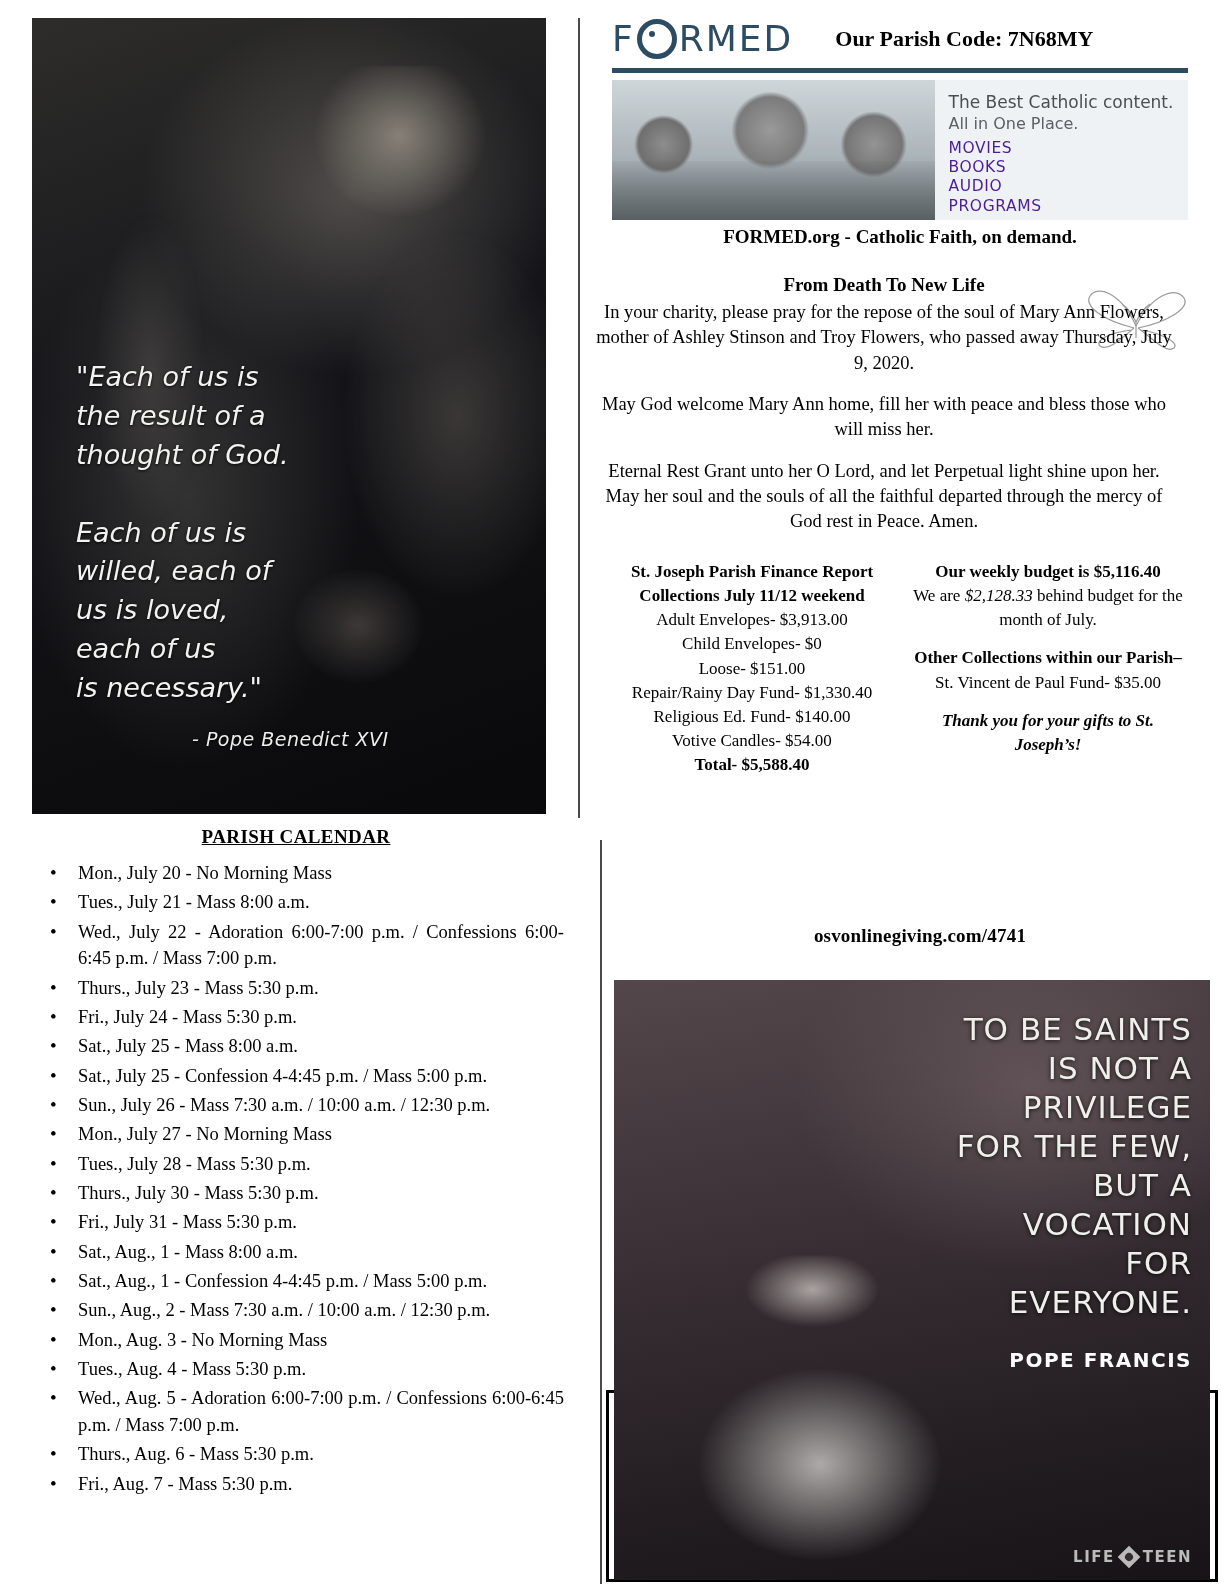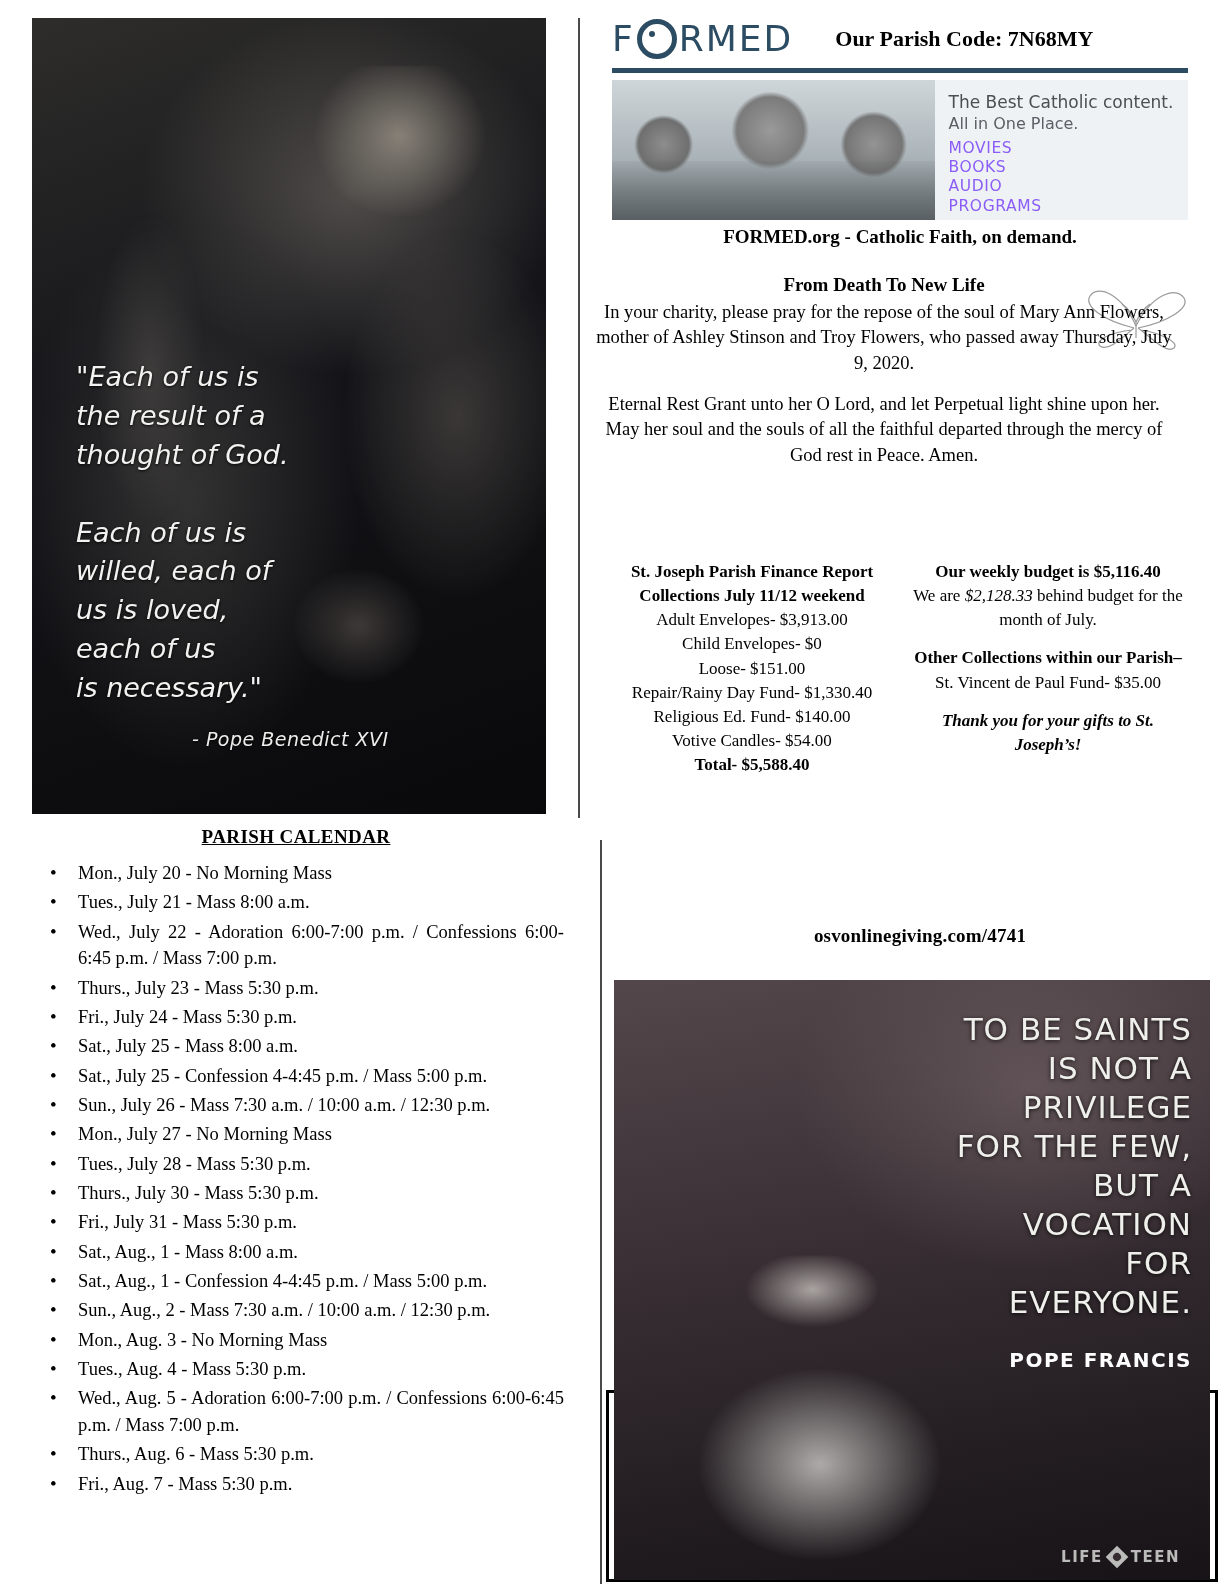--- a/index.html
+++ b/index.html
@@ -234,21 +234,21 @@
     width: 44%;
     height: 100%;
     background: #eef2f5;
     padding: 12px 6px 7px 14px;
     box-sizing: border-box;
     font-family: "DejaVu Sans", sans-serif;
     color: #4a4f53;
   }
   .formed-text .l1 { font-size: 17px; line-height: 1.28; }
   .formed-text .l2 { font-size: 16px; color: #5a6066; line-height: 1.3; margin-bottom: 4px; }
-  .formed-text .l3 { font-size: 15.5px; letter-spacing: 0.6px; line-height: 1.25; color: #8b5cf6; }
+  .formed-text .l3 { font-size: 15.5px; letter-spacing: 0.6px; line-height: 1.25; color: #4c1d95; }
   .formed-tag {
     position: absolute;
     left: 16px;
     top: 226px;
     width: 576px;
     text-align: center;
     font-weight: bold;
     font-size: 19px;
   }
 
@@ -361,21 +361,21 @@
     width: 330px;
     text-align: right;
     color: #ffffff;
     font-family: "DejaVu Sans", sans-serif;
     font-weight: bold;
     font-size: 20px;
     letter-spacing: 1.5px;
   }
   .lifeteen {
     position: absolute;
-    right: 30px;
+    right: 18px;
     bottom: 14px;
     display: flex;
     align-items: center;
     gap: 6px;
     color: #d8d8d6;
     font-family: "DejaVu Sans", sans-serif;
     font-weight: bold;
     font-size: 15px;
     letter-spacing: 1.5px;
     opacity: 0.85;
@@ -482,20 +482,21 @@
         <path d="M56 52 C 70 62, 84 78, 92 72 C 98 66, 76 56, 58 54"></path>
         <path d="M54 46 L 54 62"></path>
         <path d="M54 46 C 50 38, 46 32, 40 28"></path>
         <path d="M54 46 C 58 38, 62 32, 68 28"></path>
       </g>
     </svg>
 
     <div class="deathlife">
       <h3>From Death To New Life</h3>
       <p>In your charity, please pray for the repose of the soul of Mary Ann Flowers, mother of Ashley Stinson and Troy Flowers, who passed away Thursday, July 9, 2020.</p>
+      <p>May God welcome Mary Ann home, fill her with peace and bless those who will miss her.</p>
       <p>Eternal Rest Grant unto her O Lord, and let Perpetual light shine upon her. May her soul and the souls of all the faithful departed through the mercy of God rest in Peace. Amen.</p>
     </div>
 
     <div class="finance">
       <div class="finance-col">
         <div class="hdr">St. Joseph Parish Finance Report</div>
         <div class="hdr">Collections July 11/12 weekend</div>
         <div>Adult Envelopes- $3,913.00</div>
         <div>Child Envelopes- $0</div>
         <div>Loose- $151.00</div>

